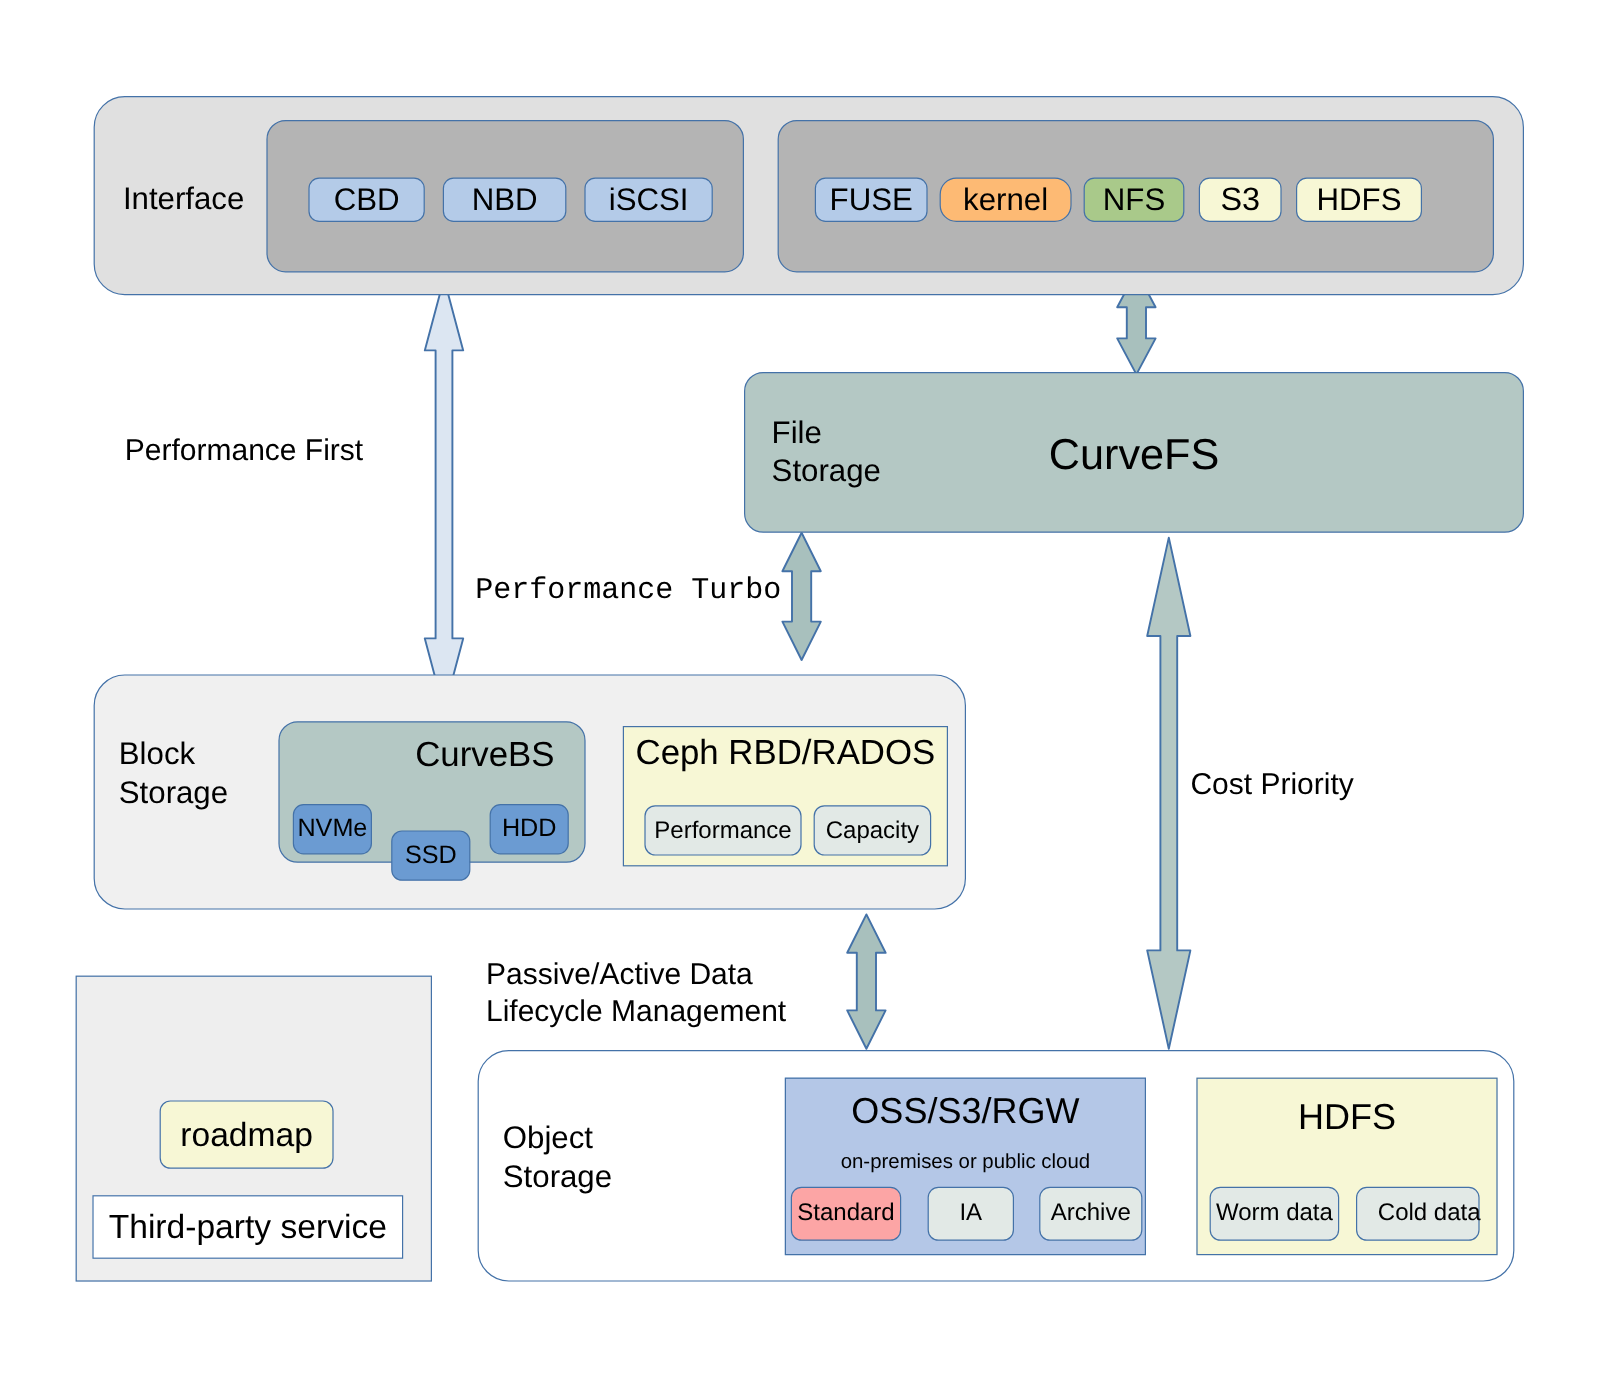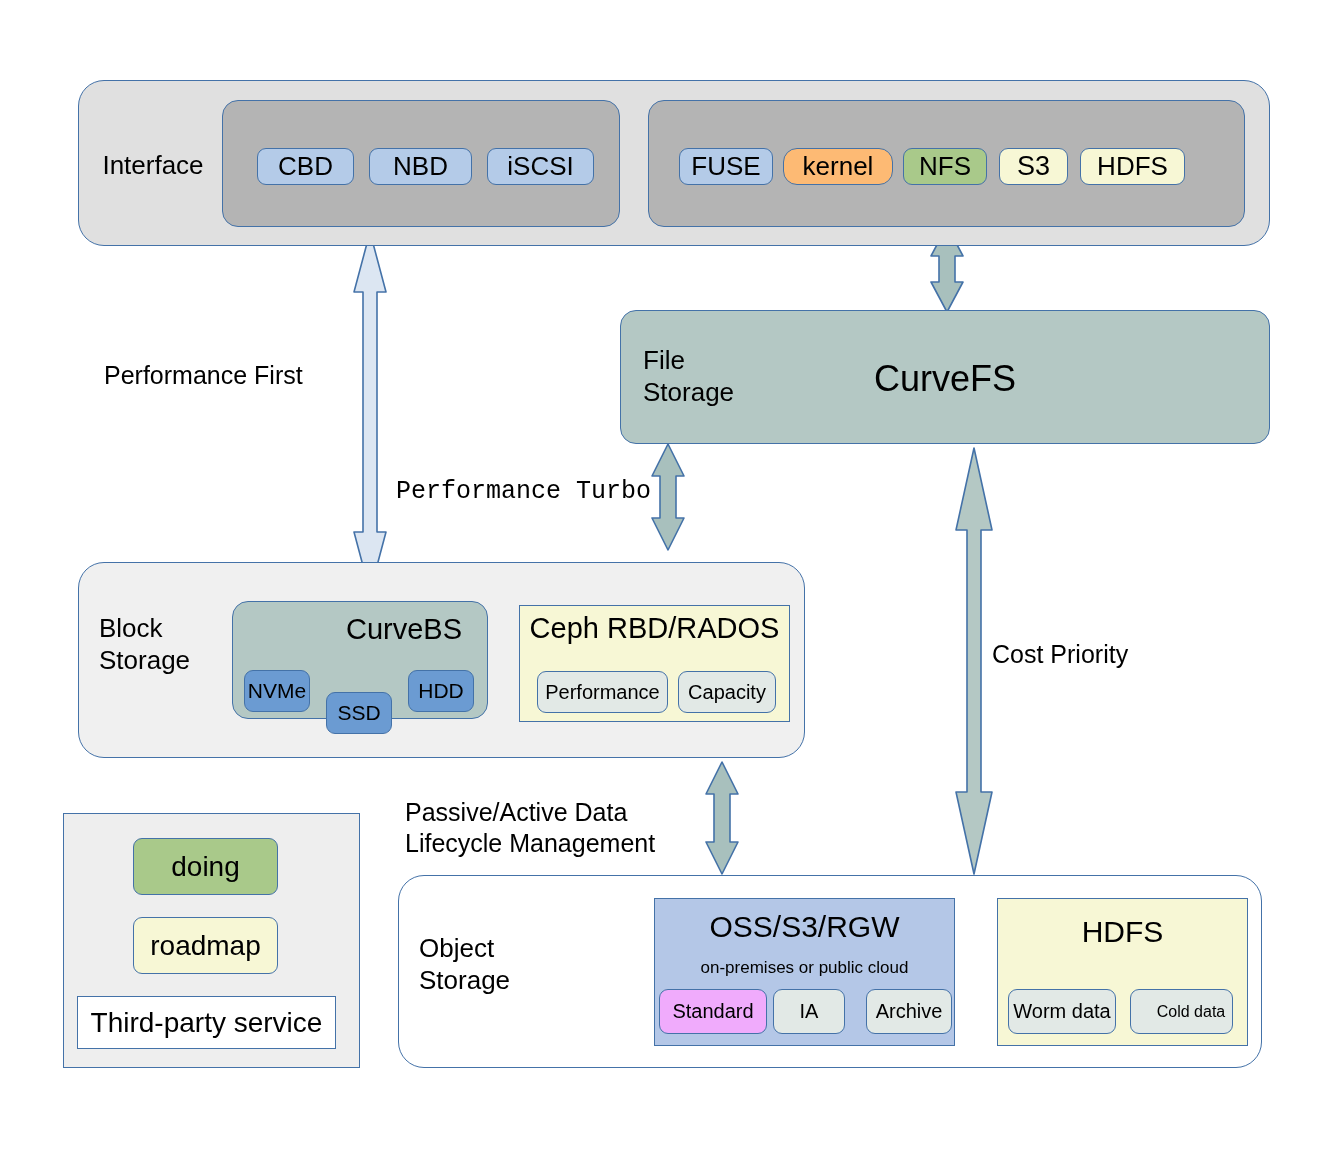--- a/index.html
+++ b/index.html
@@ -157,31 +157,30 @@
 
   <div class="panel rrad" style="left:398px; top:875px; width:864px; height:193px; background:#ffffff;"></div>
 
   <div class="section-label" style="left:419px; top:933px;">Object
 Storage</div>
 
   <div class="panel sq" style="left:654px; top:898px; width:301px; height:148px; background:#b4c7e7;"></div>
   <div class="box-title" style="left:654px; top:910px; width:301px; font-size:30px;">OSS/S3/RGW</div>
   <div class="box-title" style="left:654px; top:958px; width:301px; font-size:17px;">on-premises or public cloud</div>
 
-  <div class="chip rrad-xs" style="left:659px; top:989px; width:108px; height:45px; background:#f0abfc; font-size:20px;">Standard</div>
+  <div class="chip rrad-xs" style="left:659px; top:989px; width:92px; height:45px; background:#fca5a5; font-size:20px;">Standard</div>
   <div class="chip rrad-xs" style="left:773px; top:989px; width:72px; height:45px; background:#e2e9e6; font-size:20px;">IA</div>
   <div class="chip rrad-xs" style="left:866px; top:989px; width:86px; height:45px; background:#e2e9e6; font-size:20px;">Archive</div>
 
   <div class="panel sq" style="left:997px; top:898px; width:251px; height:148px; background:#f7f7d5;"></div>
   <div class="box-title" style="left:997px; top:915px; width:251px; font-size:30px;">HDFS</div>
 
   <div class="chip rrad-xs" style="left:1008px; top:989px; width:108px; height:45px; background:#e2e9e6; font-size:20px;">Worm data</div>
-  <div class="chip rrad-xs" style="left:1130px; top:989px; width:103px; height:45px; background:#e2e9e6; font-size:16px;padding-left:19px;">Cold data</div>
+  <div class="chip rrad-xs" style="left:1130px; top:989px; width:103px; height:45px; background:#e2e9e6; font-size:20px;padding-left:19px;">Cold data</div>
 
   <div class="panel sq" style="left:63px; top:813px; width:297px; height:255px; background:#eeeeee;"></div>
 
-  <div class="chip rrad-xs" style="left:133px; top:838px; width:145px; height:57px; background:#a9c98a; font-size:28px;">doing</div>
 
   <div class="chip rrad-xs" style="left:133px; top:917px; width:145px; height:57px; background:#f7f7d5; font-size:28px;">roadmap</div>
 
   <div class="chip sq" style="left:77px; top:996px; width:259px; height:53px; background:#ffffff; font-size:28px;">Third-party service</div>
 
 </div>
 
 </body></html>

